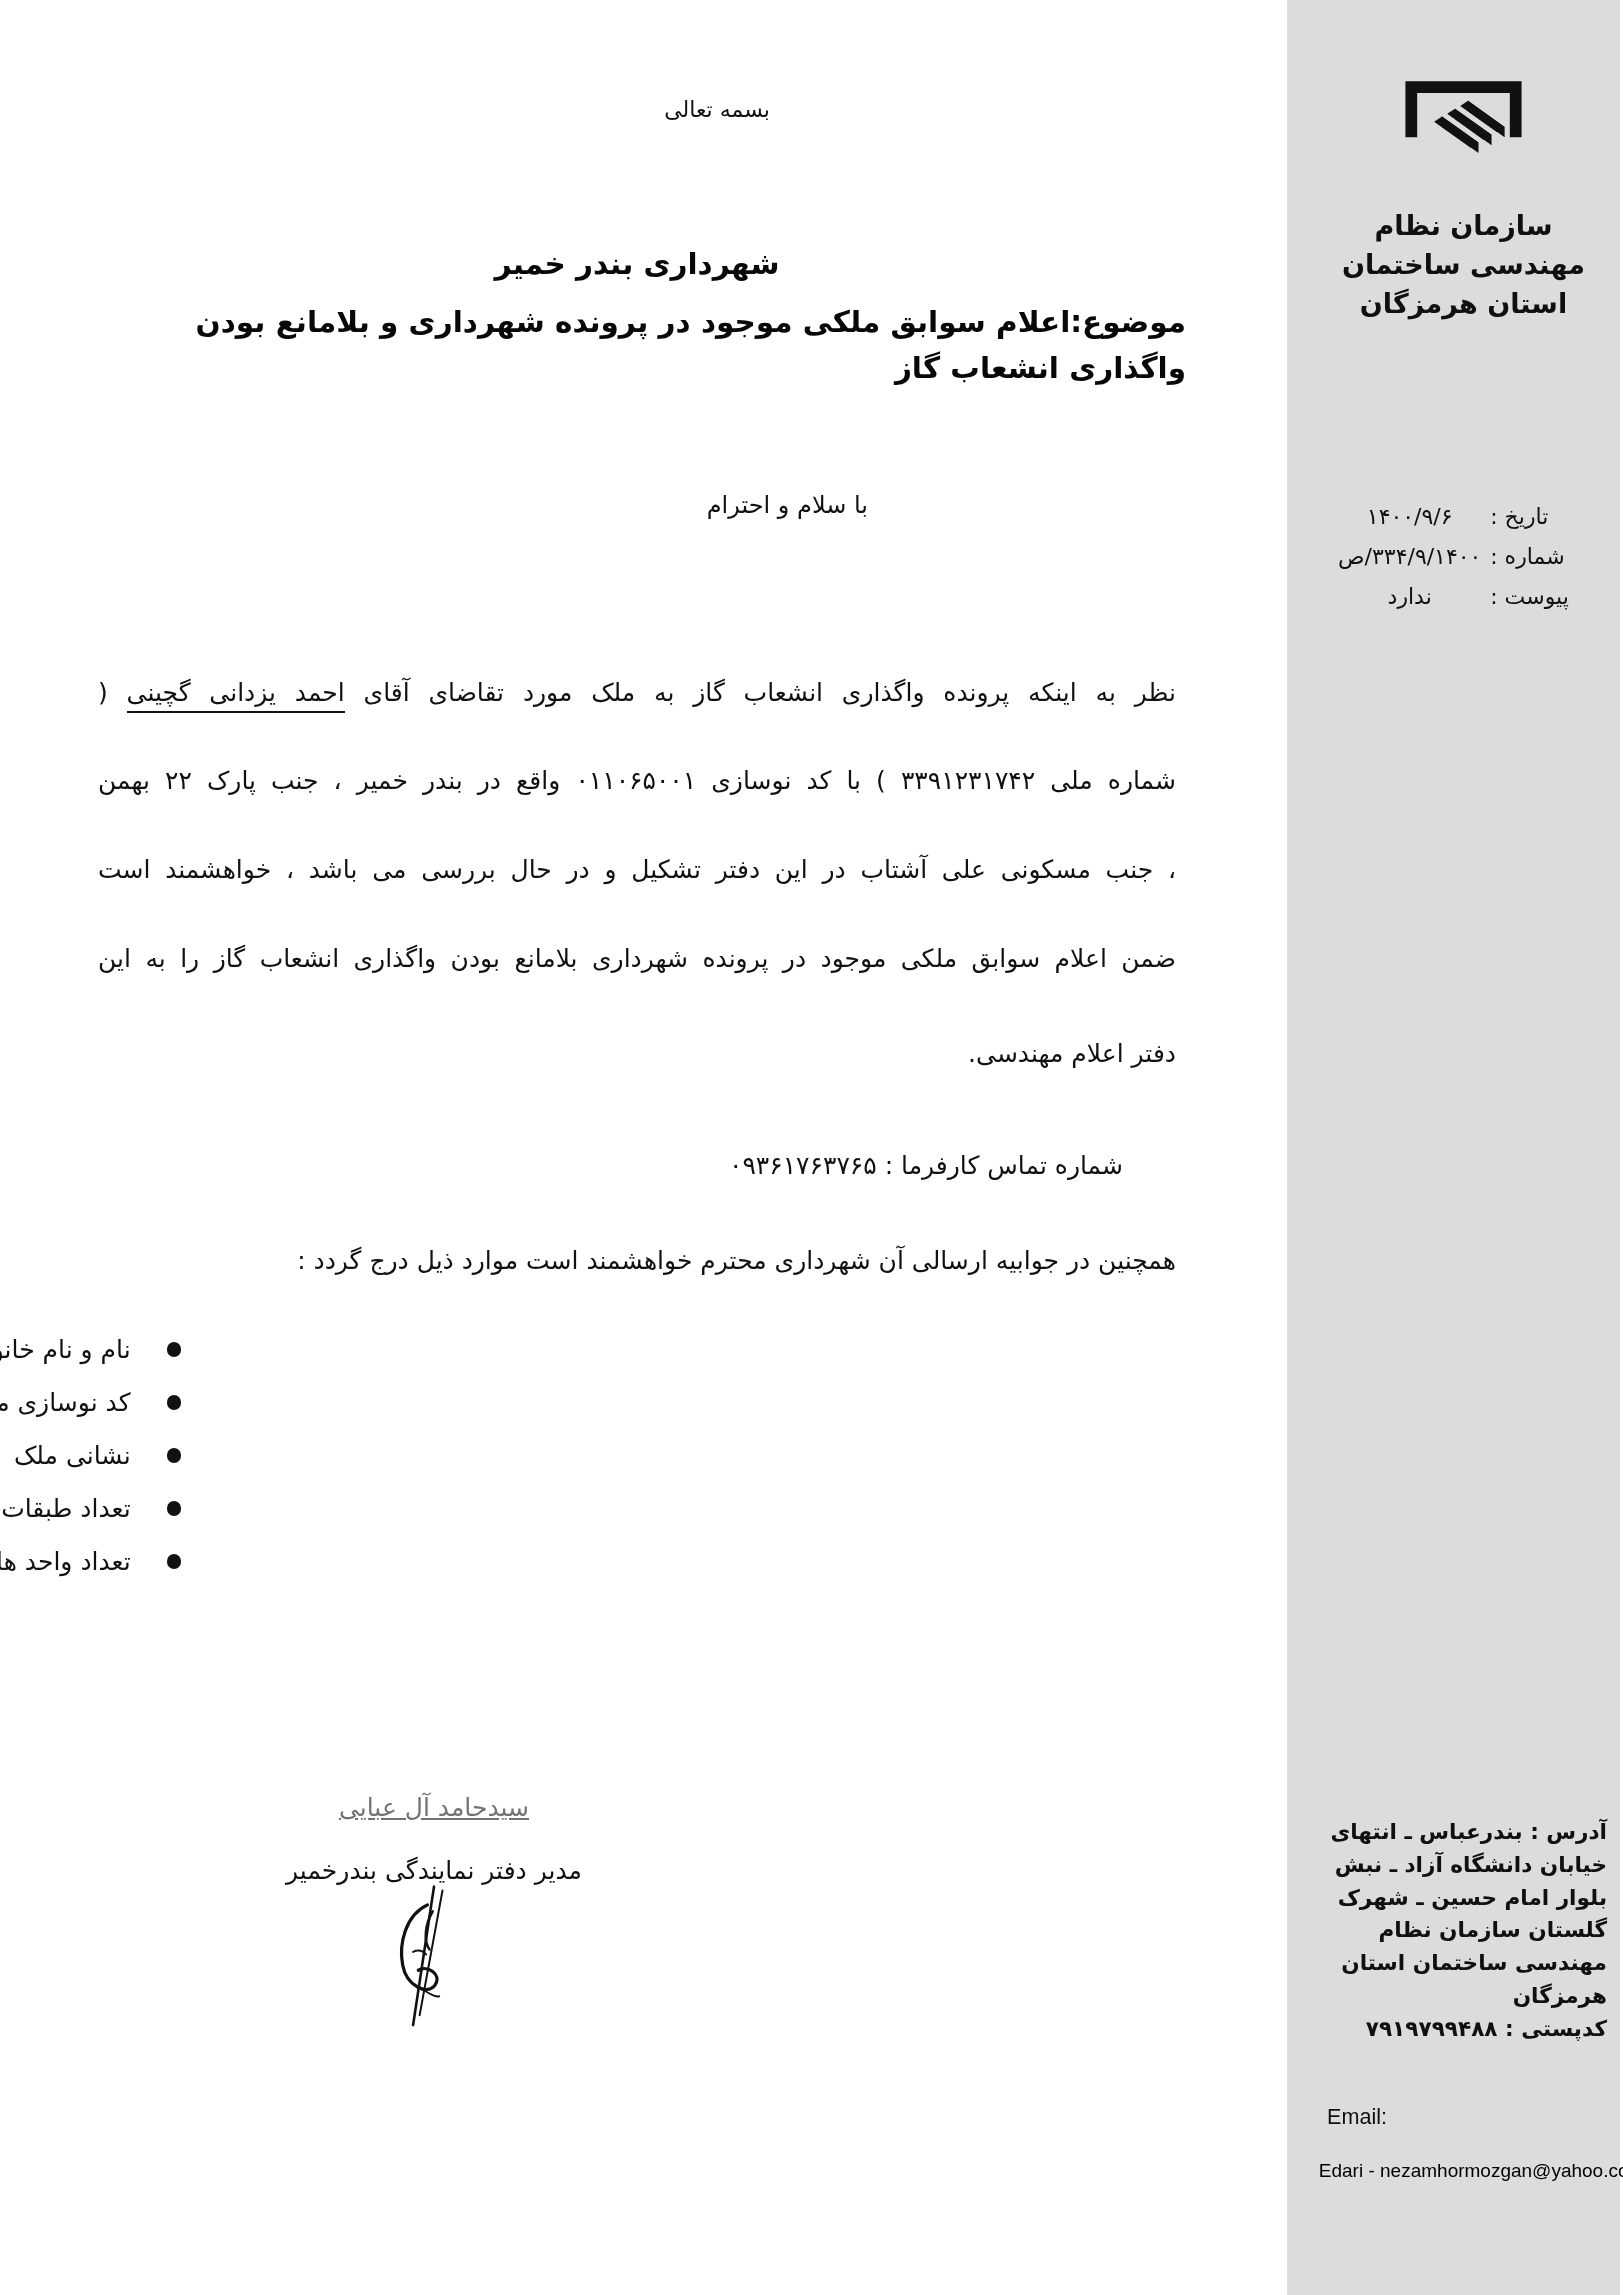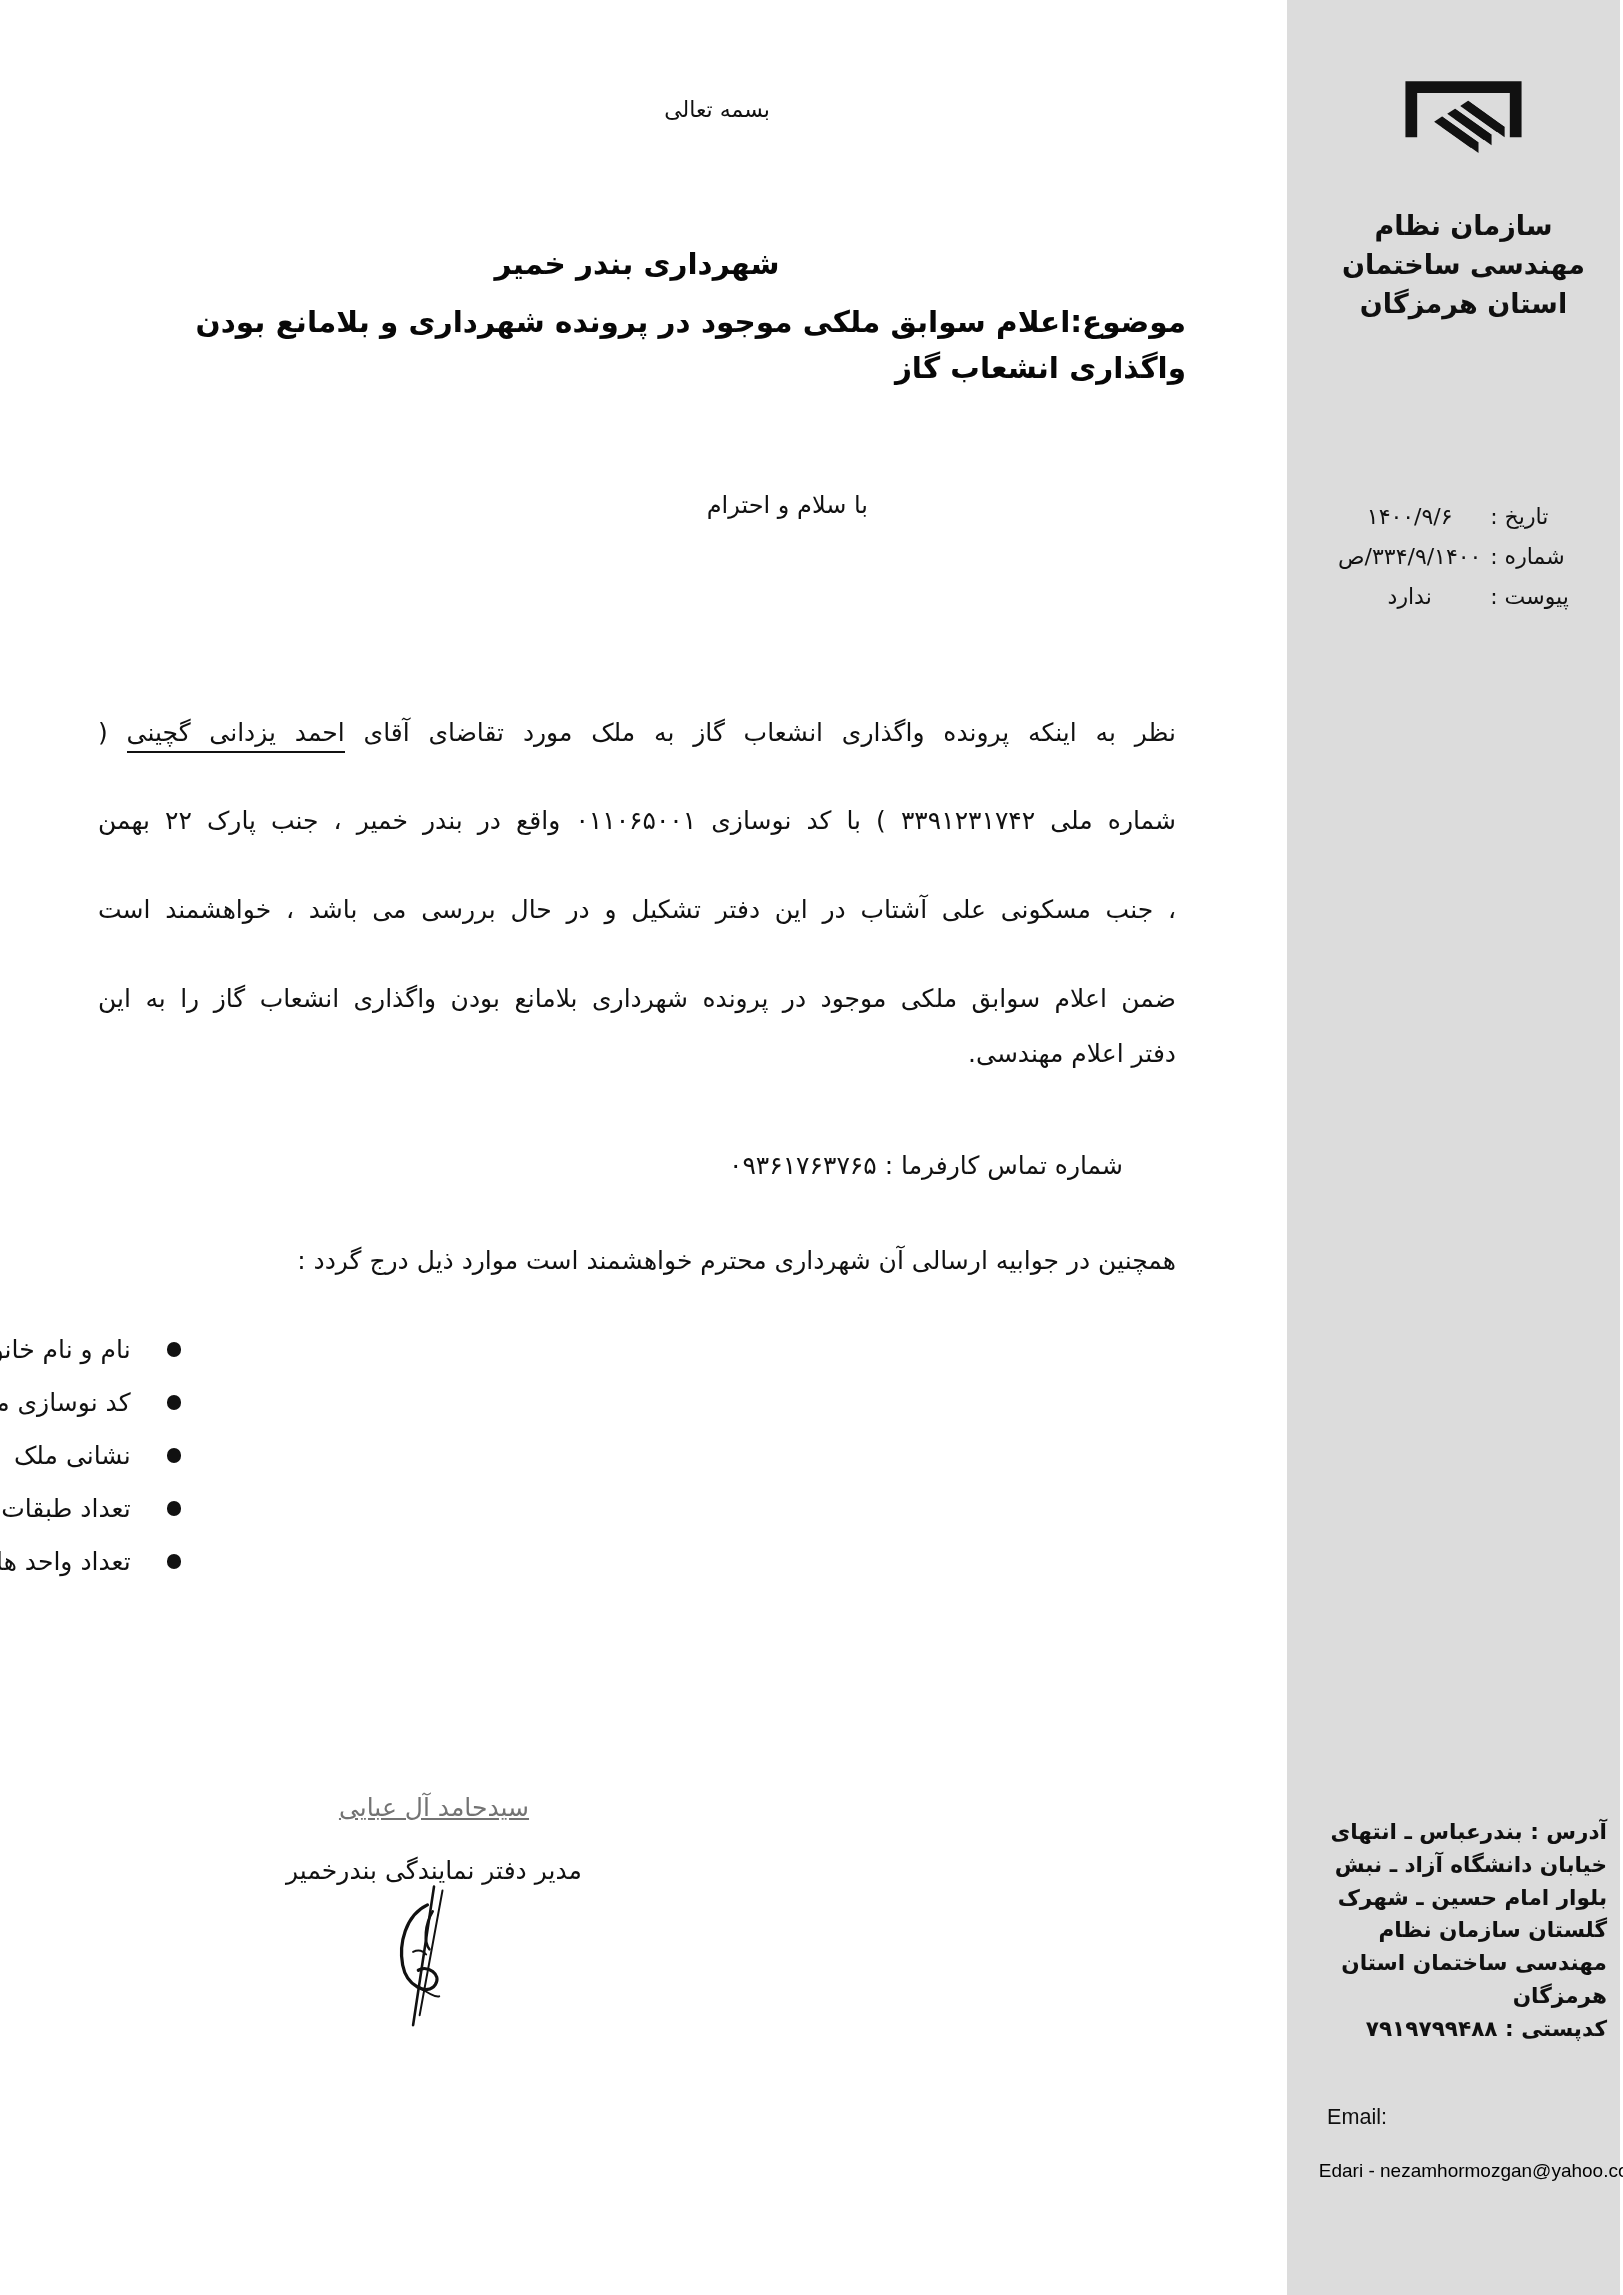--- a/index.html
+++ b/index.html
@@ -185,21 +185,20 @@
 
   .para {
     position: absolute;
     right: 111px;
     left: 98px;
     font-size: 25px;
     line-height: 1.75;
     color: #111111;
     text-align: justify;
     text-align-last: justify;
-    margin-top: 40px;
   }
   .p1 { top: 671px; }
   .p2 { top: 759px; }
   .p3 { top: 848px; }
   .p4 { top: 937px; }
 
   .closing-line {
     position: absolute;
     top: 1039px;
     right: 111px;

